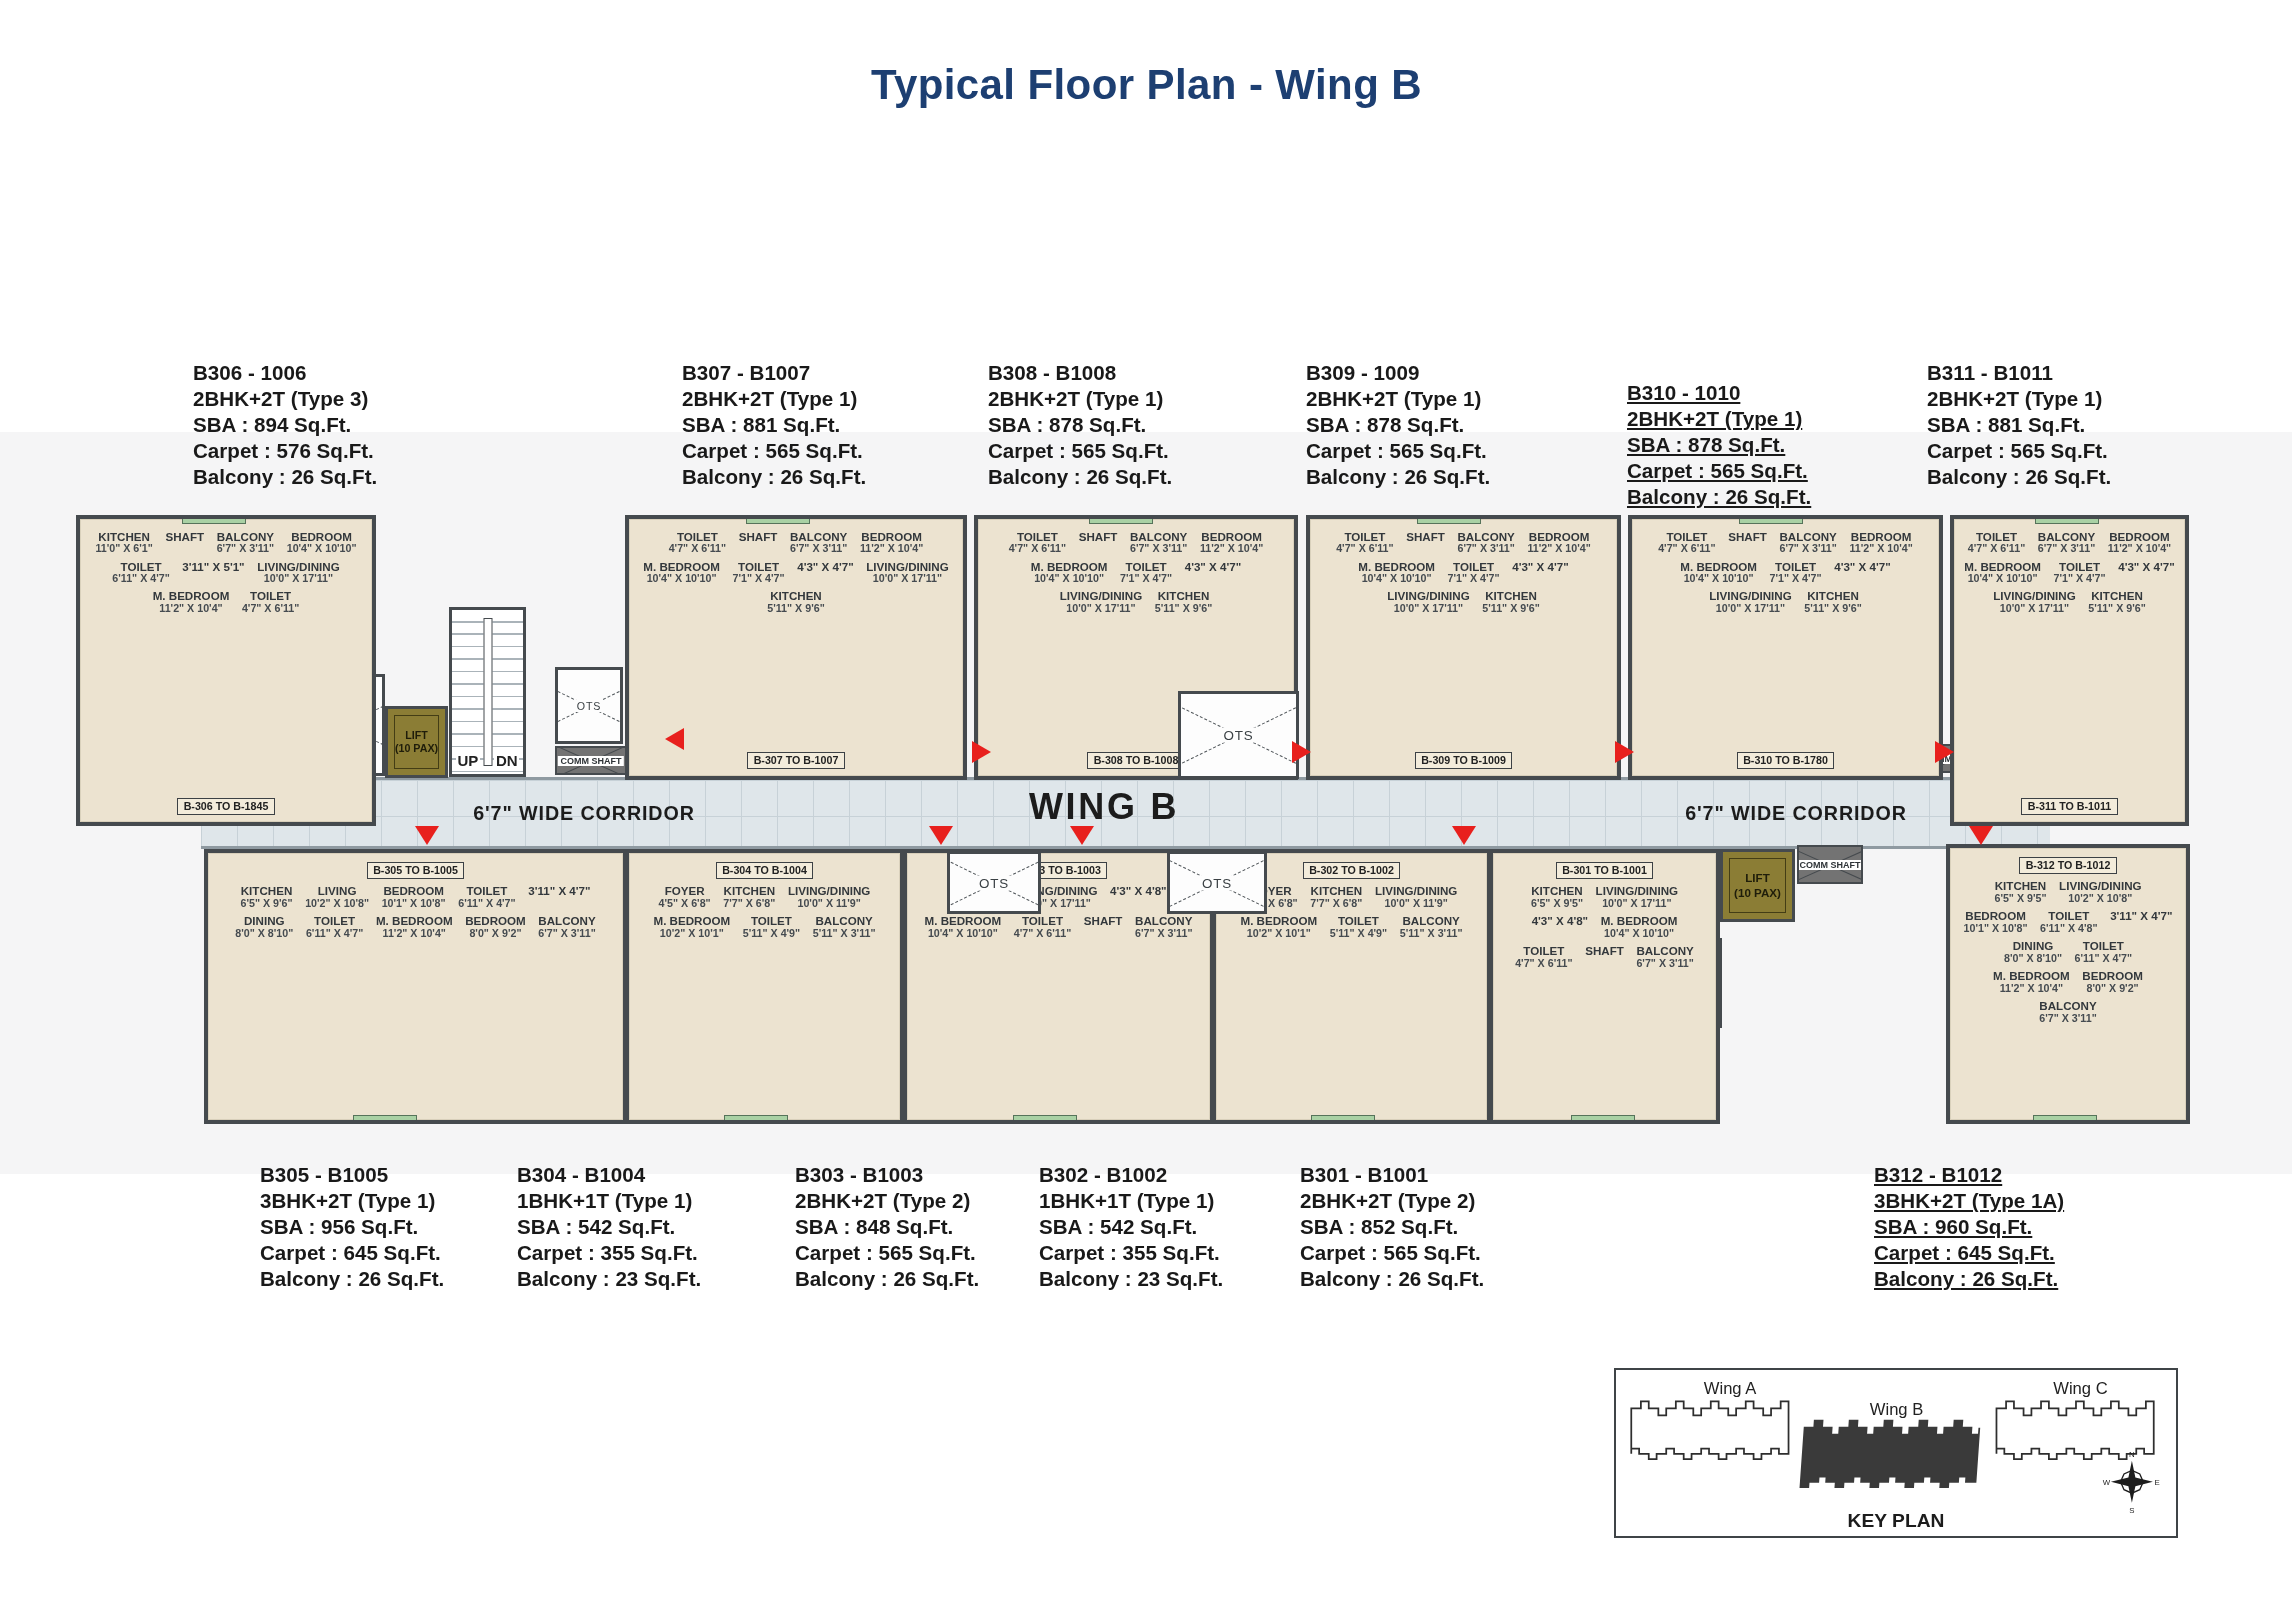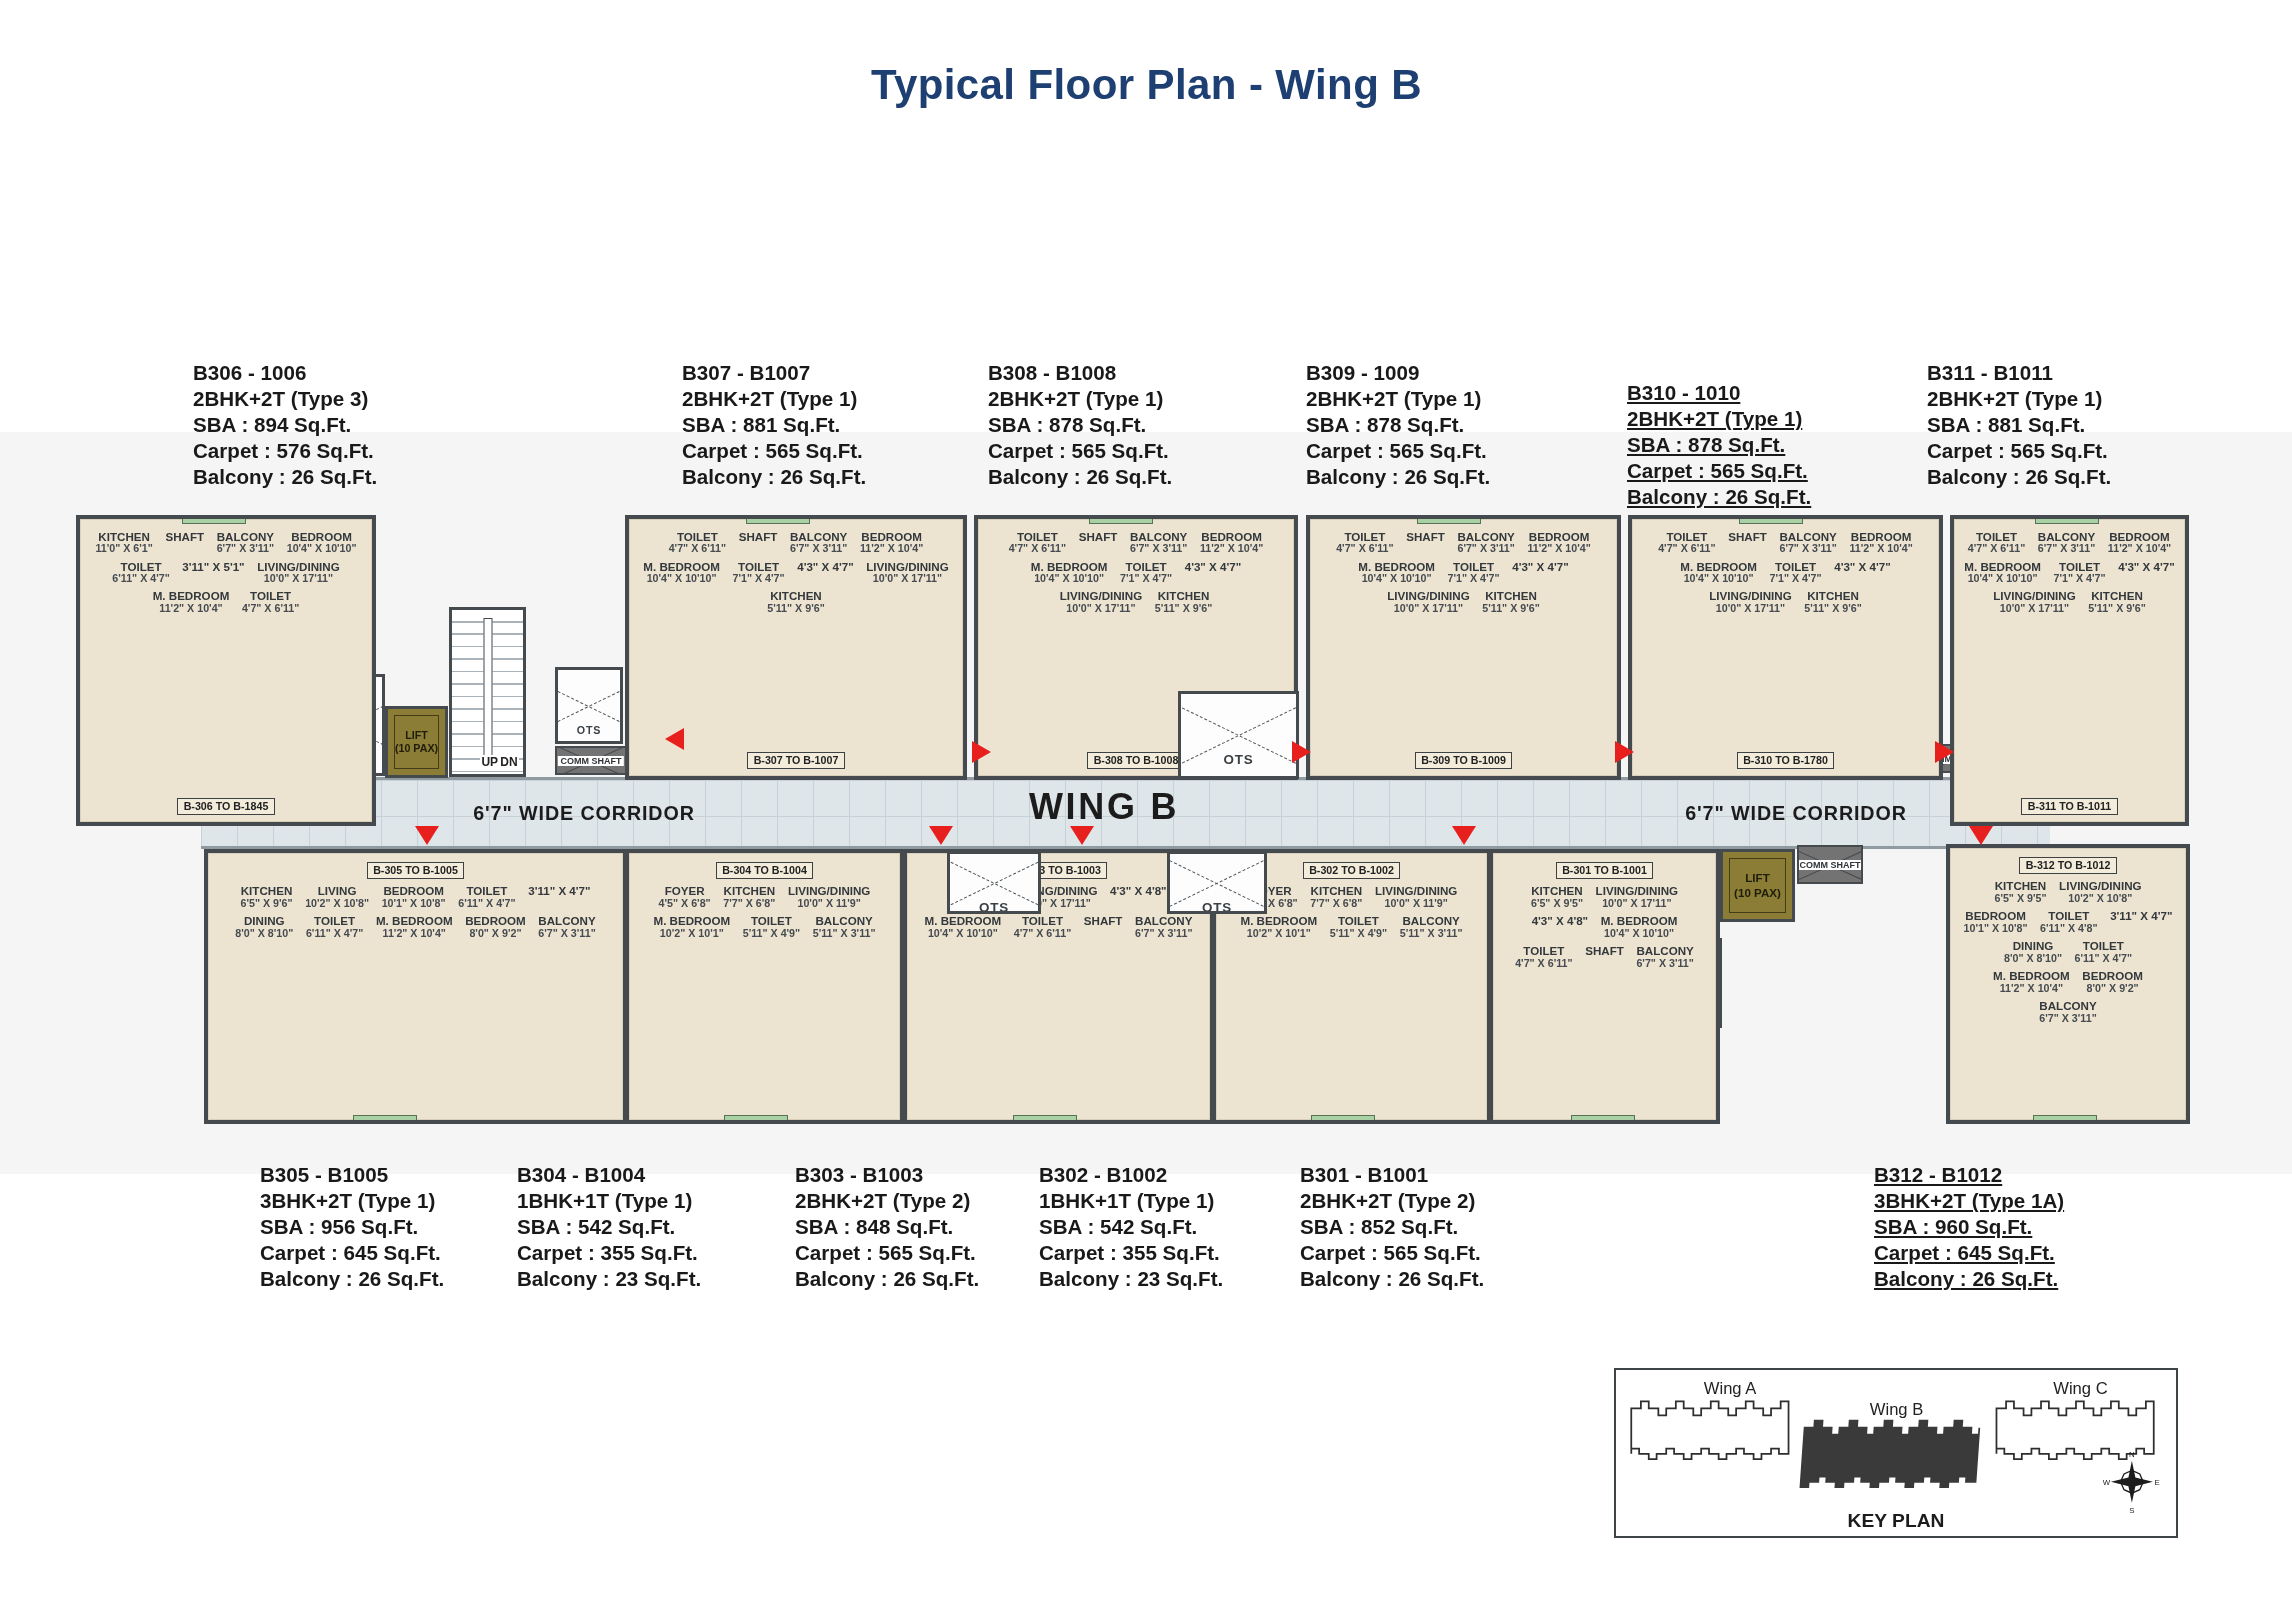--- a/index.html
+++ b/index.html
@@ -32,27 +32,27 @@
   .unit-tag{background:#f3ecdb;border:1.8px solid #3c4145;font-size:10.7px;font-weight:bold;line-height:1.4;
     padding:0 5.4px;color:#222;white-space:nowrap;}
   .unit.top .unit-tag{margin-top:auto;}
   .unit.bot .unit-tag{order:-1;margin-bottom:3.6px;}
   .balc{position:absolute;height:6.3px;background:#a9d1a4;border:0.9px solid #56735a;box-sizing:border-box;}
 
   .ots{position:absolute;background:#fdfdfd;border:3.6px solid #454a4e;box-sizing:border-box;overflow:hidden;}
   .ots .x1,.ots .x2{position:absolute;left:-22%;right:-22%;top:50%;border-top:1.8px dashed #50565a;}
   .ots .x1{transform:rotate(26deg);} .ots .x2{transform:rotate(-26deg);}
   .ots .lbl{position:absolute;left:50%;top:50%;transform:translate(-50%,-50%);background:#fdfdfd;
-    padding:0 4.5px;font-size:13.4px;font-weight:bold;color:#3a4044;letter-spacing:0.9px;margin-top:24px;}
+    padding:0 4.5px;font-size:13.4px;font-weight:normal;color:#3a4044;letter-spacing:0.9px;}
 
   .stairs{position:absolute;border:3.6px solid #454a4e;box-sizing:border-box;background:
     repeating-linear-gradient(180deg,#ffffff 0 10.7px,#aab3b9 10.7px 12.5px);}
   .stairs .spine{position:absolute;left:50%;top:5%;bottom:5%;width:9px;transform:translateX(-50%);
     background:#fff;border:1.8px solid #454a4e;box-sizing:border-box;}
-  .stairs .sl{position:absolute;font-size:12px;font-weight:bold;color:#222;background:#fff;padding:0 1.8px;margin-left:24px;}
+  .stairs .sl{position:absolute;font-size:15px;font-weight:bold;color:#222;background:#fff;padding:0 1.8px;}
 
   .lift{position:absolute;background:#8b7d35;border:3.6px solid #454a4e;box-sizing:border-box;
     display:flex;align-items:center;justify-content:center;text-align:center;}
   .lift .cab{position:absolute;inset:6.3px;border:1.8px solid #433d15;}
   .lift .ll{position:relative;font-size:13.4px;font-weight:bold;line-height:1.25;color:#1f1d0a;white-space:pre-line;text-align:center;}
 
   .shaftbox{position:absolute;background:#737373;border:2.7px solid #454a4e;box-sizing:border-box;overflow:hidden;}
   .shaftbox .x1,.shaftbox .x2{position:absolute;left:-12%;right:-12%;top:50%;border-top:1.8px solid #454a4e;}
   .shaftbox .x1{transform:rotate(24deg);} .shaftbox .x2{transform:rotate(-24deg);}
   .shaftbox .lbl{position:absolute;left:50%;top:50%;transform:translate(-50%,-50%);background:#fff;

